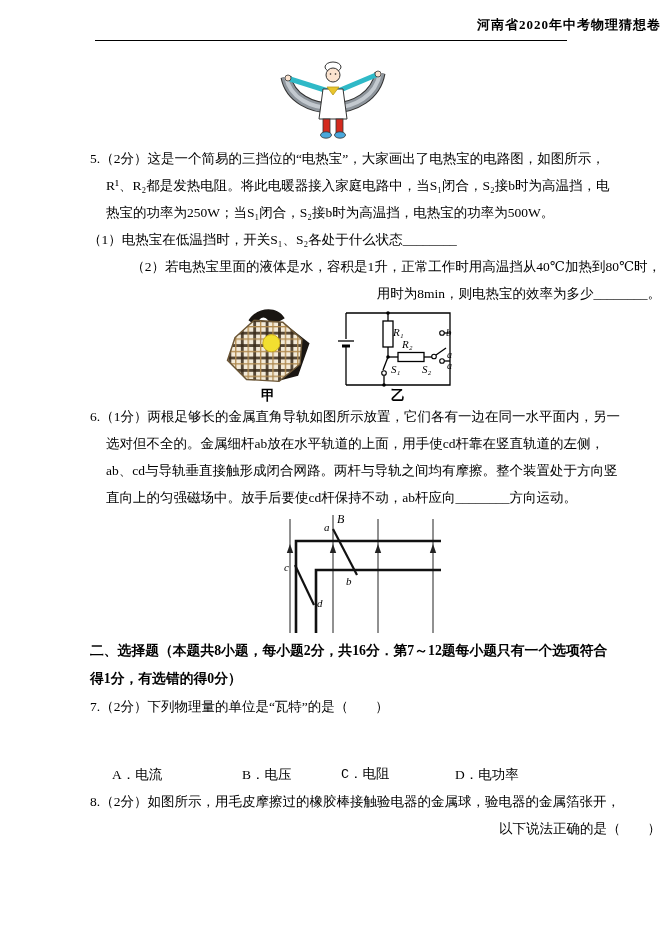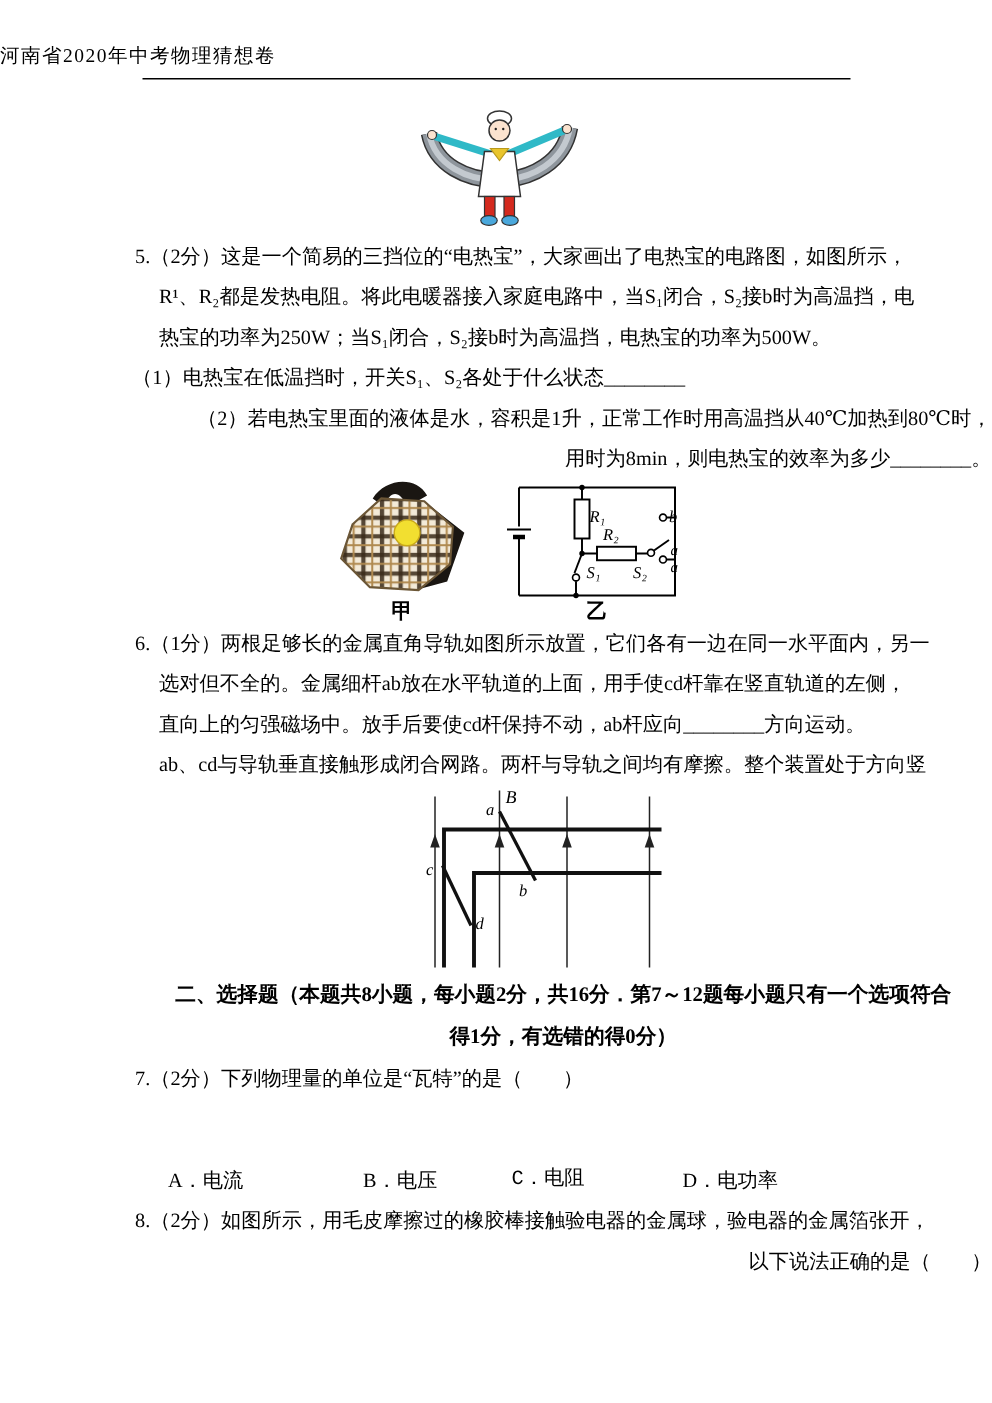--- a/index.html
+++ b/index.html
@@ -1,28 +1,28 @@
 <!DOCTYPE html>
 <html><head>
 <meta charset="utf-8">
 <style>
   html,body{margin:0;padding:0;background:#ffffff;}
   .page{position:relative;width:661px;height:935px;background:#fff;overflow:hidden;
         font-family:"Liberation Serif","DejaVu Serif",serif;font-size:13.5px;color:#000;}
-  .title{padding-top:28px;height:20px;text-align:left;font-weight:normal;font-size:13px;letter-spacing:1px;}
+  .title{padding-top:16px;height:20px;text-align:right;font-weight:bold;font-size:13px;letter-spacing:1px;}
   .rule{margin:4px 0 0 95px;width:472px;border-top:1.5px solid #000;}
   .cartoon-wrap{position:relative;height:104px;}
   .cartoon{position:absolute;left:276px;top:20px;}
   .line{height:27px;line-height:27px;white-space:nowrap;}
   .ind-a{margin-left:90px;}
   .ind-b{margin-left:106px;}
   .ind-c{margin-left:88px;}
   .ind-d{margin-left:59px;text-align:right;}
   .bold{font-weight:bold;}
-  .hline{height:28px;line-height:28px;white-space:nowrap;font-size:13.8px;text-align:center;}
+  .hline{height:28px;line-height:28px;white-space:nowrap;font-size:13.8px;}
   .figs{position:relative;height:96px;}
   .bag-svg{position:absolute;left:213px;top:-2px;}
   .circ-svg{position:absolute;left:336px;top:-4px;}
   .fig-label{position:absolute;top:80px;text-align:center;font-weight:bold;font-size:14px;}
   .lbl-jia{left:213px;width:110px;}
   .lbl-yi{left:336px;width:124px;}
   .q6fig{position:relative;height:126px;}
   .rails-svg{position:absolute;left:283px;top:2px;}
   .options{position:relative;height:27px;line-height:27px;margin-top:41px;}
   .opt{position:absolute;white-space:nowrap;}
@@ -119,22 +119,22 @@
       <text x="111" y="55" font-size="10" class="it">a</text>
       <text x="111" y="66" font-size="10" class="it">a</text>
     </svg>
     <div class="fig-label lbl-jia">甲</div>
     <div class="fig-label lbl-yi">乙</div>
   </div>
 
   <div>
     <div class="line ind-a">6.（1分）两根足够长的金属直角导轨如图所示放置，它们各有一边在同一水平面内，另一</div>
     <div class="line ind-b">选对但不全的。金属细杆ab放在水平轨道的上面，用手使cd杆靠在竖直轨道的左侧，</div>
+    <div class="line ind-b">ab、cd与导轨垂直接触形成闭合网路。两杆与导轨之间均有摩擦。整个装置处于方向竖</div>
     <div class="line ind-b">直向上的匀强磁场中。放手后要使cd杆保持不动，ab杆应向________方向运动。</div>
-    <div class="line ind-b">ab、cd与导轨垂直接触形成闭合网路。两杆与导轨之间均有摩擦。整个装置处于方向竖</div>
   </div>
 
   <div class="q6fig">
     <svg class="rails-svg" width="160" height="122" viewBox="0 0 160 122">
       <g stroke="#222" stroke-width="1">
         <line x1="7" y1="6" x2="7" y2="120"></line>
         <line x1="50" y1="2" x2="50" y2="120"></line>
         <line x1="95" y1="6" x2="95" y2="120"></line>
         <line x1="150" y1="6" x2="150" y2="120"></line>
       </g>

